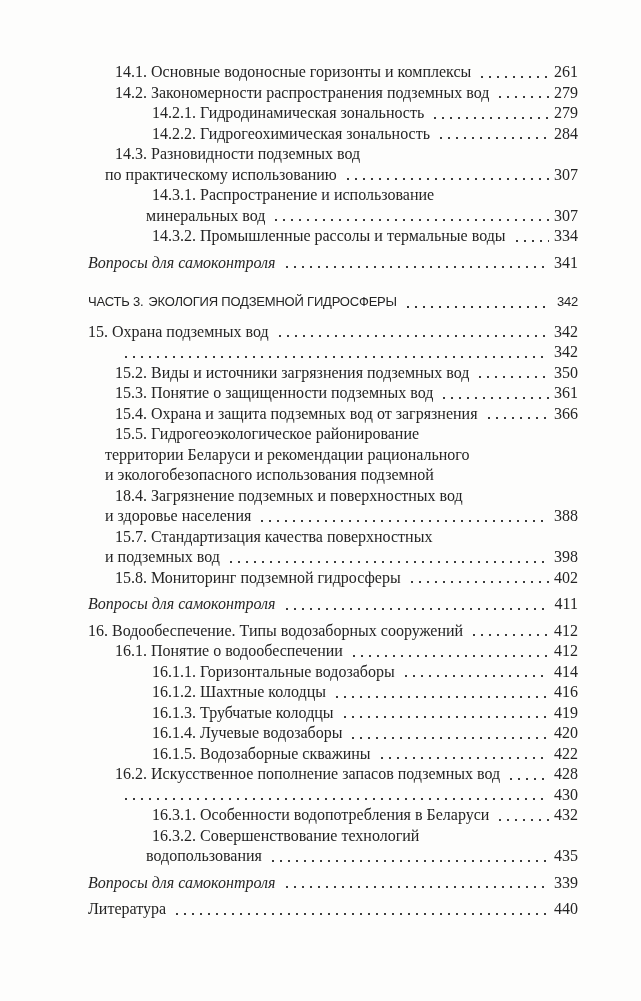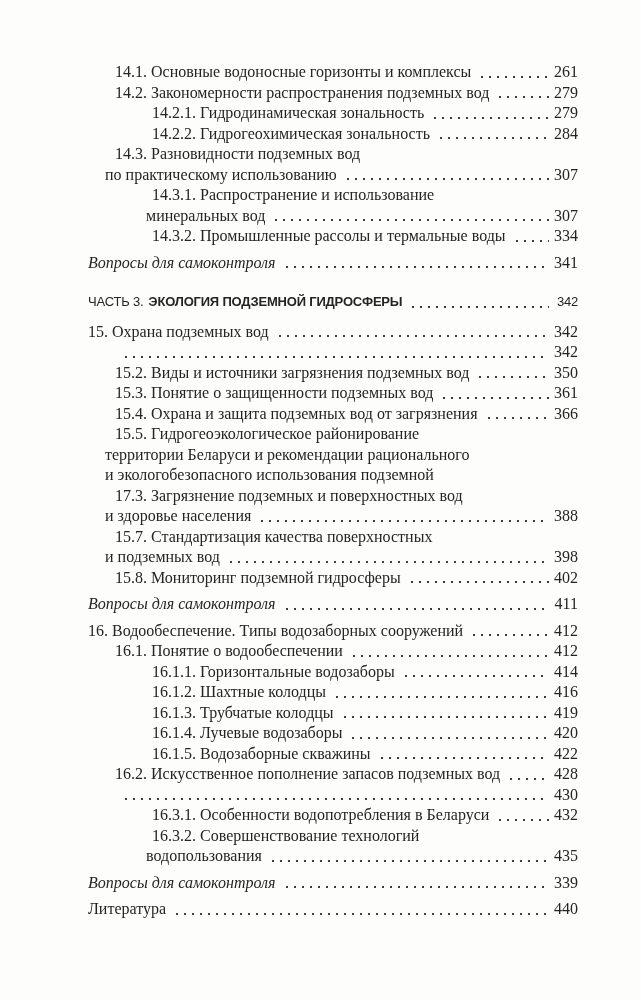--- a/index.html
+++ b/index.html
@@ -39,21 +39,21 @@
   .gl { margin-top:19px; }
   
   .italic .title { font-style:italic; }
   .part {
     font-family:"Liberation Sans", sans-serif;
     font-size:13px;
     letter-spacing:-0.2px;
     margin-bottom:9px;
   }
   .part .prefix { font-weight:400; margin-right:5px; white-space:nowrap; }
-  .part .title  { font-weight:700; }
+  .part .title  { font-weight:400; }
   .part .leader { background-image: radial-gradient(circle, #333333 1.1px, rgba(0,0,0,0) 1.45px); }
 </style>
 </head>
 <body>
 
 <div class="page">
   <div id="toc">
       <div class="row i1">
         <span class="title">14.1. Основные водоносные горизонты и комплексы</span>
         <span class="leader"></span>
@@ -133,21 +133,21 @@
       <div class="row i1">
         <span class="title">15.5. Гидрогеоэкологическое районирование</span>
       </div>
       <div class="row i1c">
         <span class="title">территории Беларуси и рекомендации рационального</span>
       </div>
       <div class="row i1c">
         <span class="title">и экологобезопасного использования подземной</span>
       </div>
       <div class="row i1">
-        <span class="title">17.3. Загрязнение подземных и поверхностных вод</span>
+        <span class="title">18.4. Загрязнение подземных и поверхностных вод</span>
       </div>
       <div class="row i1c">
         <span class="title">и здоровье населения</span>
         <span class="leader"></span>
         <span class="pagenum">388</span>
       </div>
       <div class="row i1">
         <span class="title">15.7. Стандартизация качества поверхностных</span>
       </div>
       <div class="row i1c">

